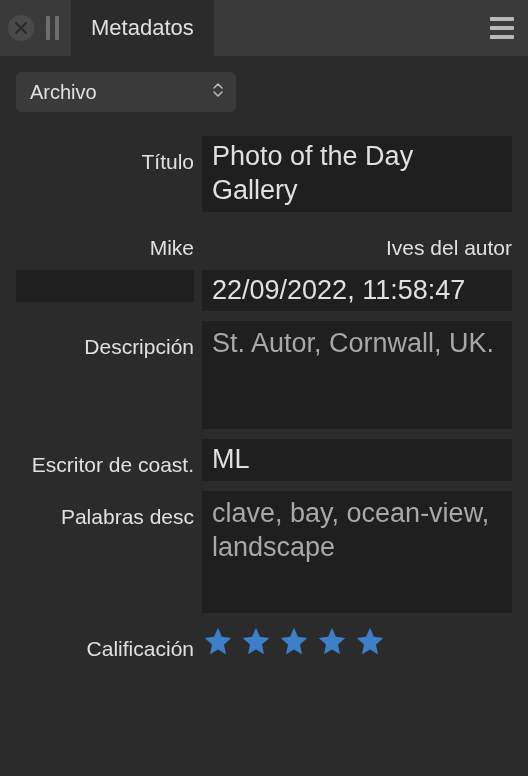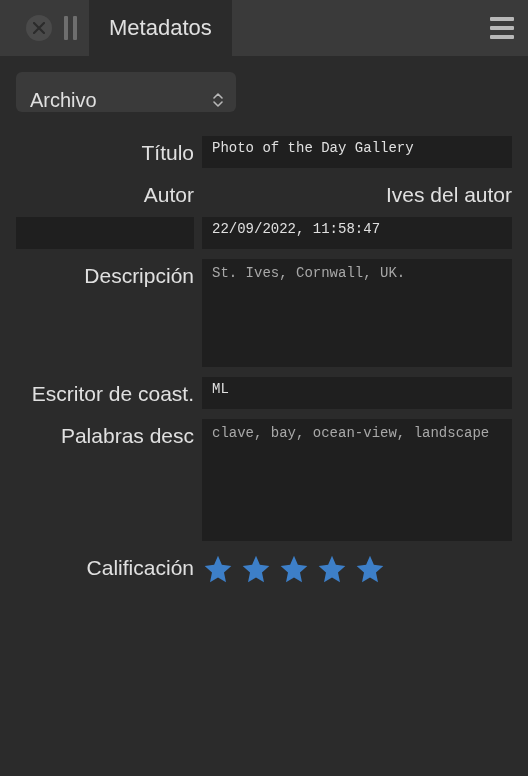--- a/index.html
+++ b/index.html
@@ -13,21 +13,21 @@
   }
   .panel {
     width: 100%;
     height: 100%;
     background: #3a3a3a;
   }
   .titlebar {
     height: 56px;
     display: flex;
     align-items: center;
-    padding: 0 14px 0 26px;
+    padding: 0 14px 0 8px;
     background: #3a3a3a;
     position: relative;
   }
   .close-btn {
     width: 26px;
     height: 26px;
     border-radius: 50%;
     background: #4a4a4a;
     display: flex;
     align-items: center;
@@ -76,21 +76,21 @@
     background: #2b2b2b;
     padding: 16px 16px 40px 16px;
     height: calc(100% - 56px);
   }
   .dropdown {
     background: #3a3a3a;
     border-radius: 6px;
     height: 40px;
     width: 220px;
     display: flex;
-    align-items: flex-end;
+    align-items: center;
     padding: 0 12px 0 14px;
     justify-content: space-between;
     cursor: pointer;
     margin-bottom: 24px;
   }
   .dropdown-label {
     font-size: 20px;
     color: #e0e0e0;
   }
   .dropdown-arrows svg {
@@ -103,30 +103,31 @@
     column-gap: 8px;
     row-gap: 10px;
     align-items: start;
   }
   .label {
     text-align: right;
     font-size: 21px;
     color: #e0e0e0;
     padding-top: 4px;
     line-height: 1.2;
+    margin-top: 9px;
   }
   .field {
     background: #1f1f1f;
     border: none;
     width: 100%;
     min-height: 32px;
     padding: 4px 10px;
-    font-size: 14px;
-    color: #e0e0e0;
-    font-family: Liberation Mono, monospace;
+    font-size: 27px;
+    color: #e0e0e0;
+    font-family: Liberation Sans, sans-serif;
     line-height: 1.25;
   }
   .field.multi {
     min-height: 108px;
     resize: none;
     color: #a8a8a8;
     padding-top: 6px;
   }
   .field.kw {
     min-height: 122px;
@@ -181,29 +182,29 @@
           <path d="M2 10 L6 14 L10 10" stroke="#b8b8b8" stroke-width="1.6" fill="none" stroke-linecap="round" stroke-linejoin="round"></path>
         </svg>
       </span>
     </div>
 
     <div class="form">
 
       <div class="label">Título</div>
       <div class="field">Photo of the Day Gallery</div>
 
-      <div class="label">Autor</div>
+      <div class="label">Mike</div>
 
       <div class="label">Ives del autor</div>
       <div class="field"></div>
 
       <div class="field">22/09/2022,  11:58:47</div>
 
       <div class="label">Descripción</div>
-      <div class="field multi">St. Ives, Cornwall, UK.</div>
+      <div class="field multi">St. Autor, Cornwall, UK.</div>
 
       <div class="label">Escritor de coast.</div>
       <div class="field">ML</div>
 
       <div class="label">Palabras desc</div>
       <div class="field multi kw">clave, bay, ocean-view, landscape</div>
 
       <div class="label rating-row">Calificación</div>
       <div class="stars rating-row">
         <span class="star"><svg viewBox="0 0 24 24">

